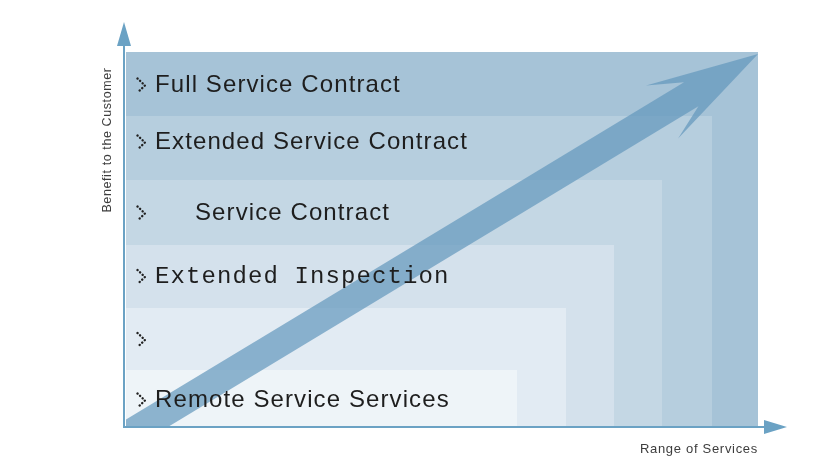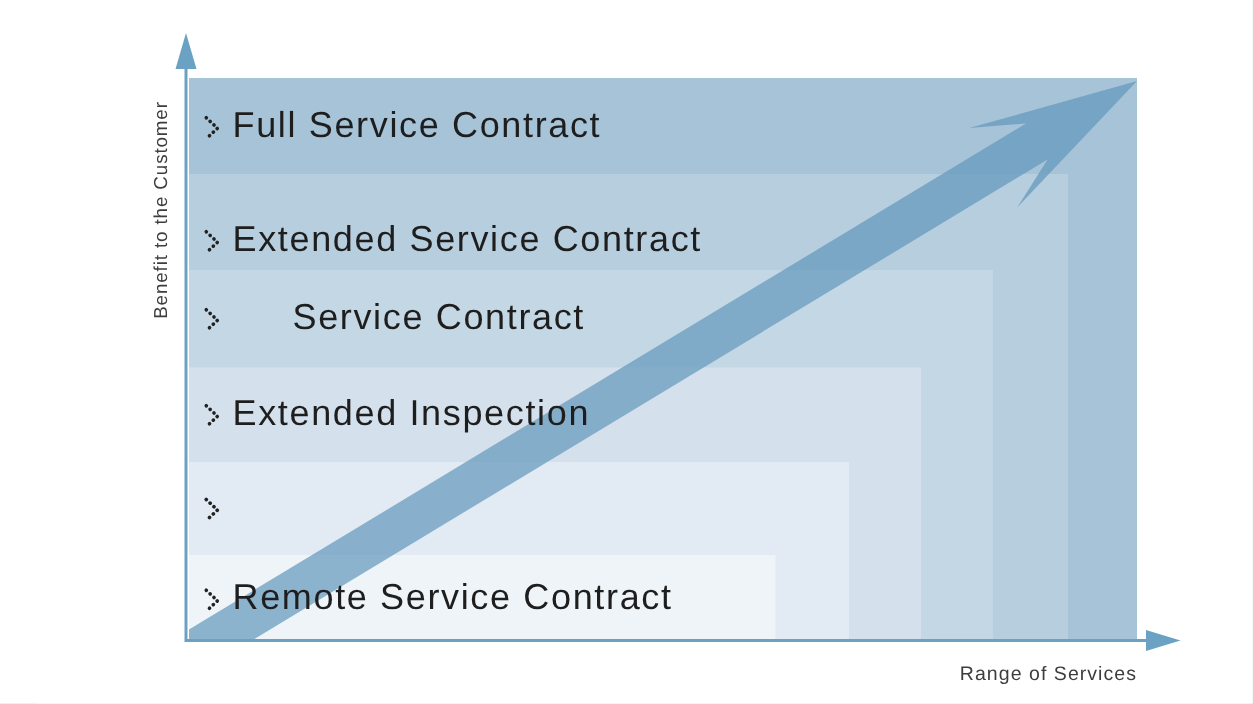--- a/index.html
+++ b/index.html
@@ -31,22 +31,22 @@
   .layer.l6{top:370px;width:391px;height:57px;}
 
   
   .arrow-svg{position:absolute;left:0;top:0;width:835px;height:469px;pointer-events:none;}
 
   
   .row-label{position:absolute;left:111px;display:flex;align-items:center;gap:7px;
     transform:translateY(-50%);white-space:nowrap;}
   .row-label .txt{font-size:24px;letter-spacing:1.1px;color:#1e1e1e;}
   .row-label .chev{display:block;margin-top:2px;}
-  .rl1{top:84px;} .rl2{top:160px;} .rl3{top:212px;gap:47px;}
-  .rl4{top:276px;} .rl5{top:339px;} .rl6{top:399px;}
+  .rl1{top:84px;} .rl2{top:141px;} .rl3{top:212px;gap:47px;}
+  .rl4{top:276px;font-family:Liberation Mono, monospace;} .rl5{top:339px;} .rl6{top:399px;}
 </style>
 </head>
 <body>
 
 <div class="stage">
 
   <div class="layer l1" style="background-color: rgb(166, 195, 215);"></div>
   <div class="layer l2" style="background-color: rgb(182, 206, 222);"></div>
   <div class="layer l3" style="background-color: rgb(196, 215, 228);"></div>
   <div class="layer l4" style="background-color: rgb(212, 225, 236);"></div>
@@ -88,21 +88,21 @@
   </div>
   <div class="row-label rl5">
     <svg class="chev" width="13" height="19" viewBox="0 0 13 19">
       <polyline points="2.5,2.5 10,9.5 2.5,16.5" fill="none" stroke="#222222" stroke-width="2.4" stroke-linecap="round" stroke-dasharray="0.1 3.4"></polyline>
     </svg>
   </div>
   <div class="row-label rl6">
     <svg class="chev" width="13" height="19" viewBox="0 0 13 19">
       <polyline points="2.5,2.5 10,9.5 2.5,16.5" fill="none" stroke="#222222" stroke-width="2.4" stroke-linecap="round" stroke-dasharray="0.1 3.4"></polyline>
     </svg>
-    <span class="txt">Remote Service Contract</span>
+    <span class="txt">Remote Service Services</span>
   </div>
 
   <div class="y-axis-line" style="background-color: rgb(107, 162, 196);"></div>
   <div class="y-axis-head"></div>
   <div class="x-axis-line" style="background-color: rgb(107, 162, 196);"></div>
   <div class="x-axis-head"></div>
 
   <div class="y-axis-label">Benefit to the Customer</div>
   <div class="x-axis-label">Range of Services</div>
 

